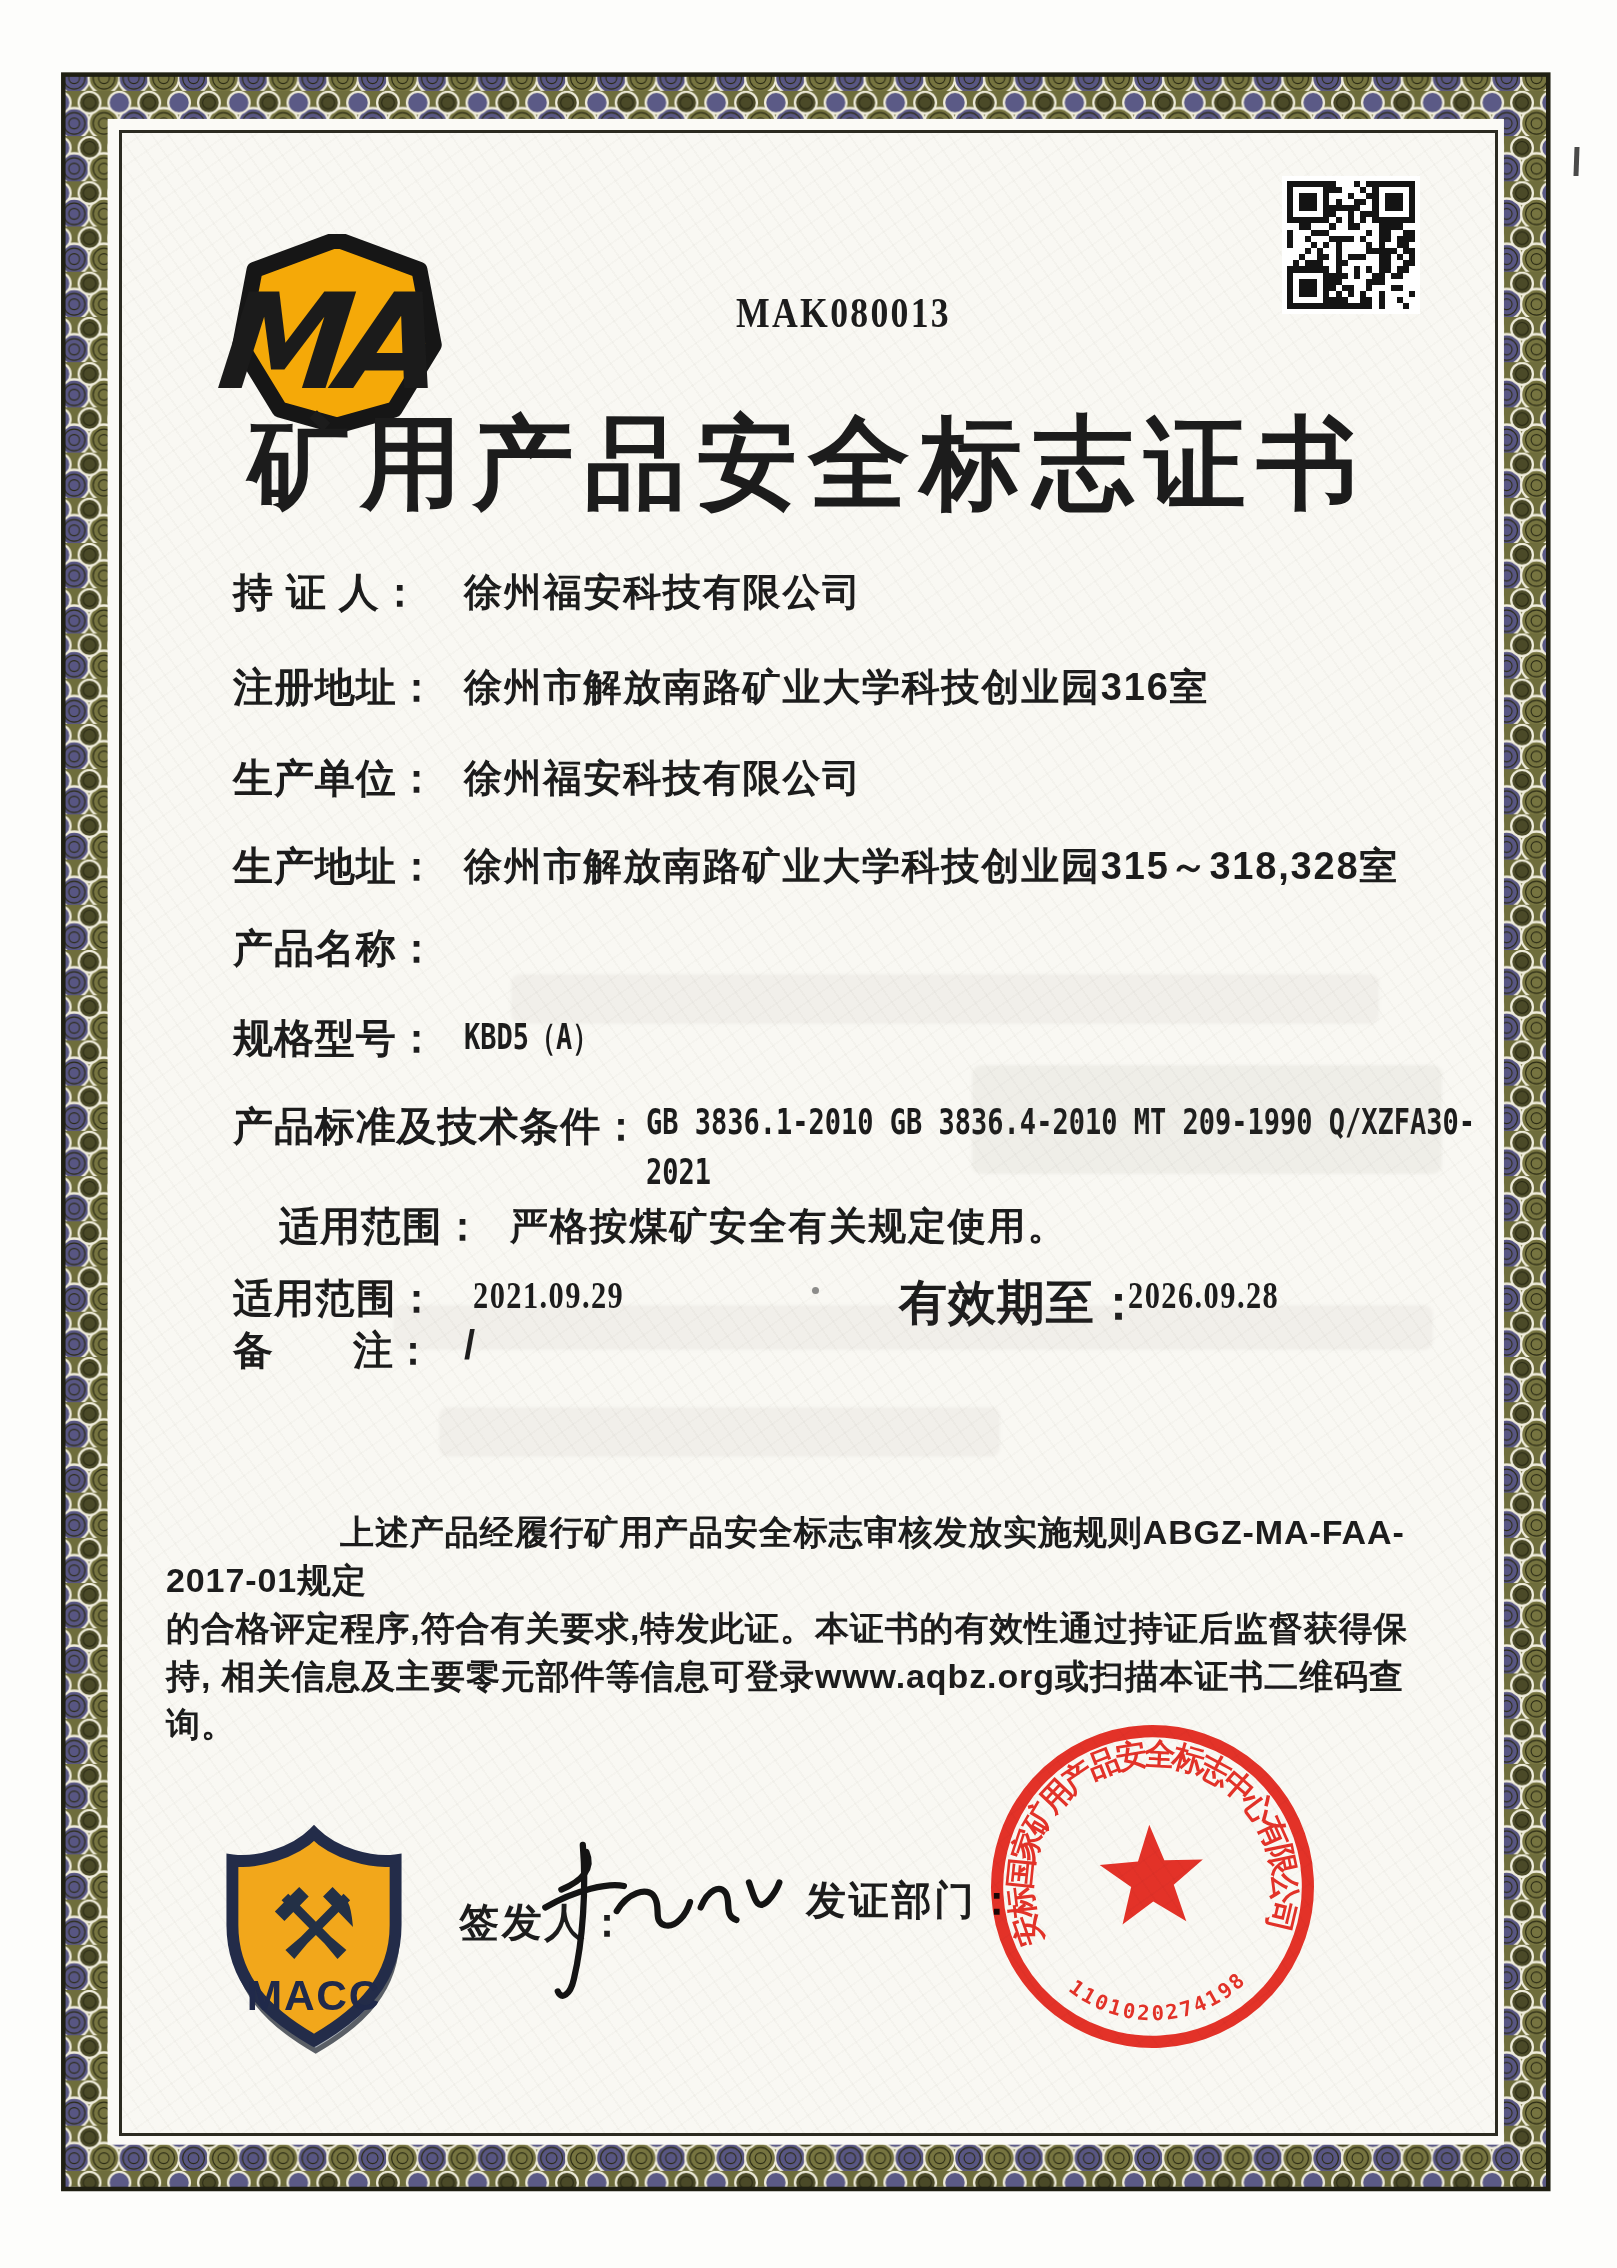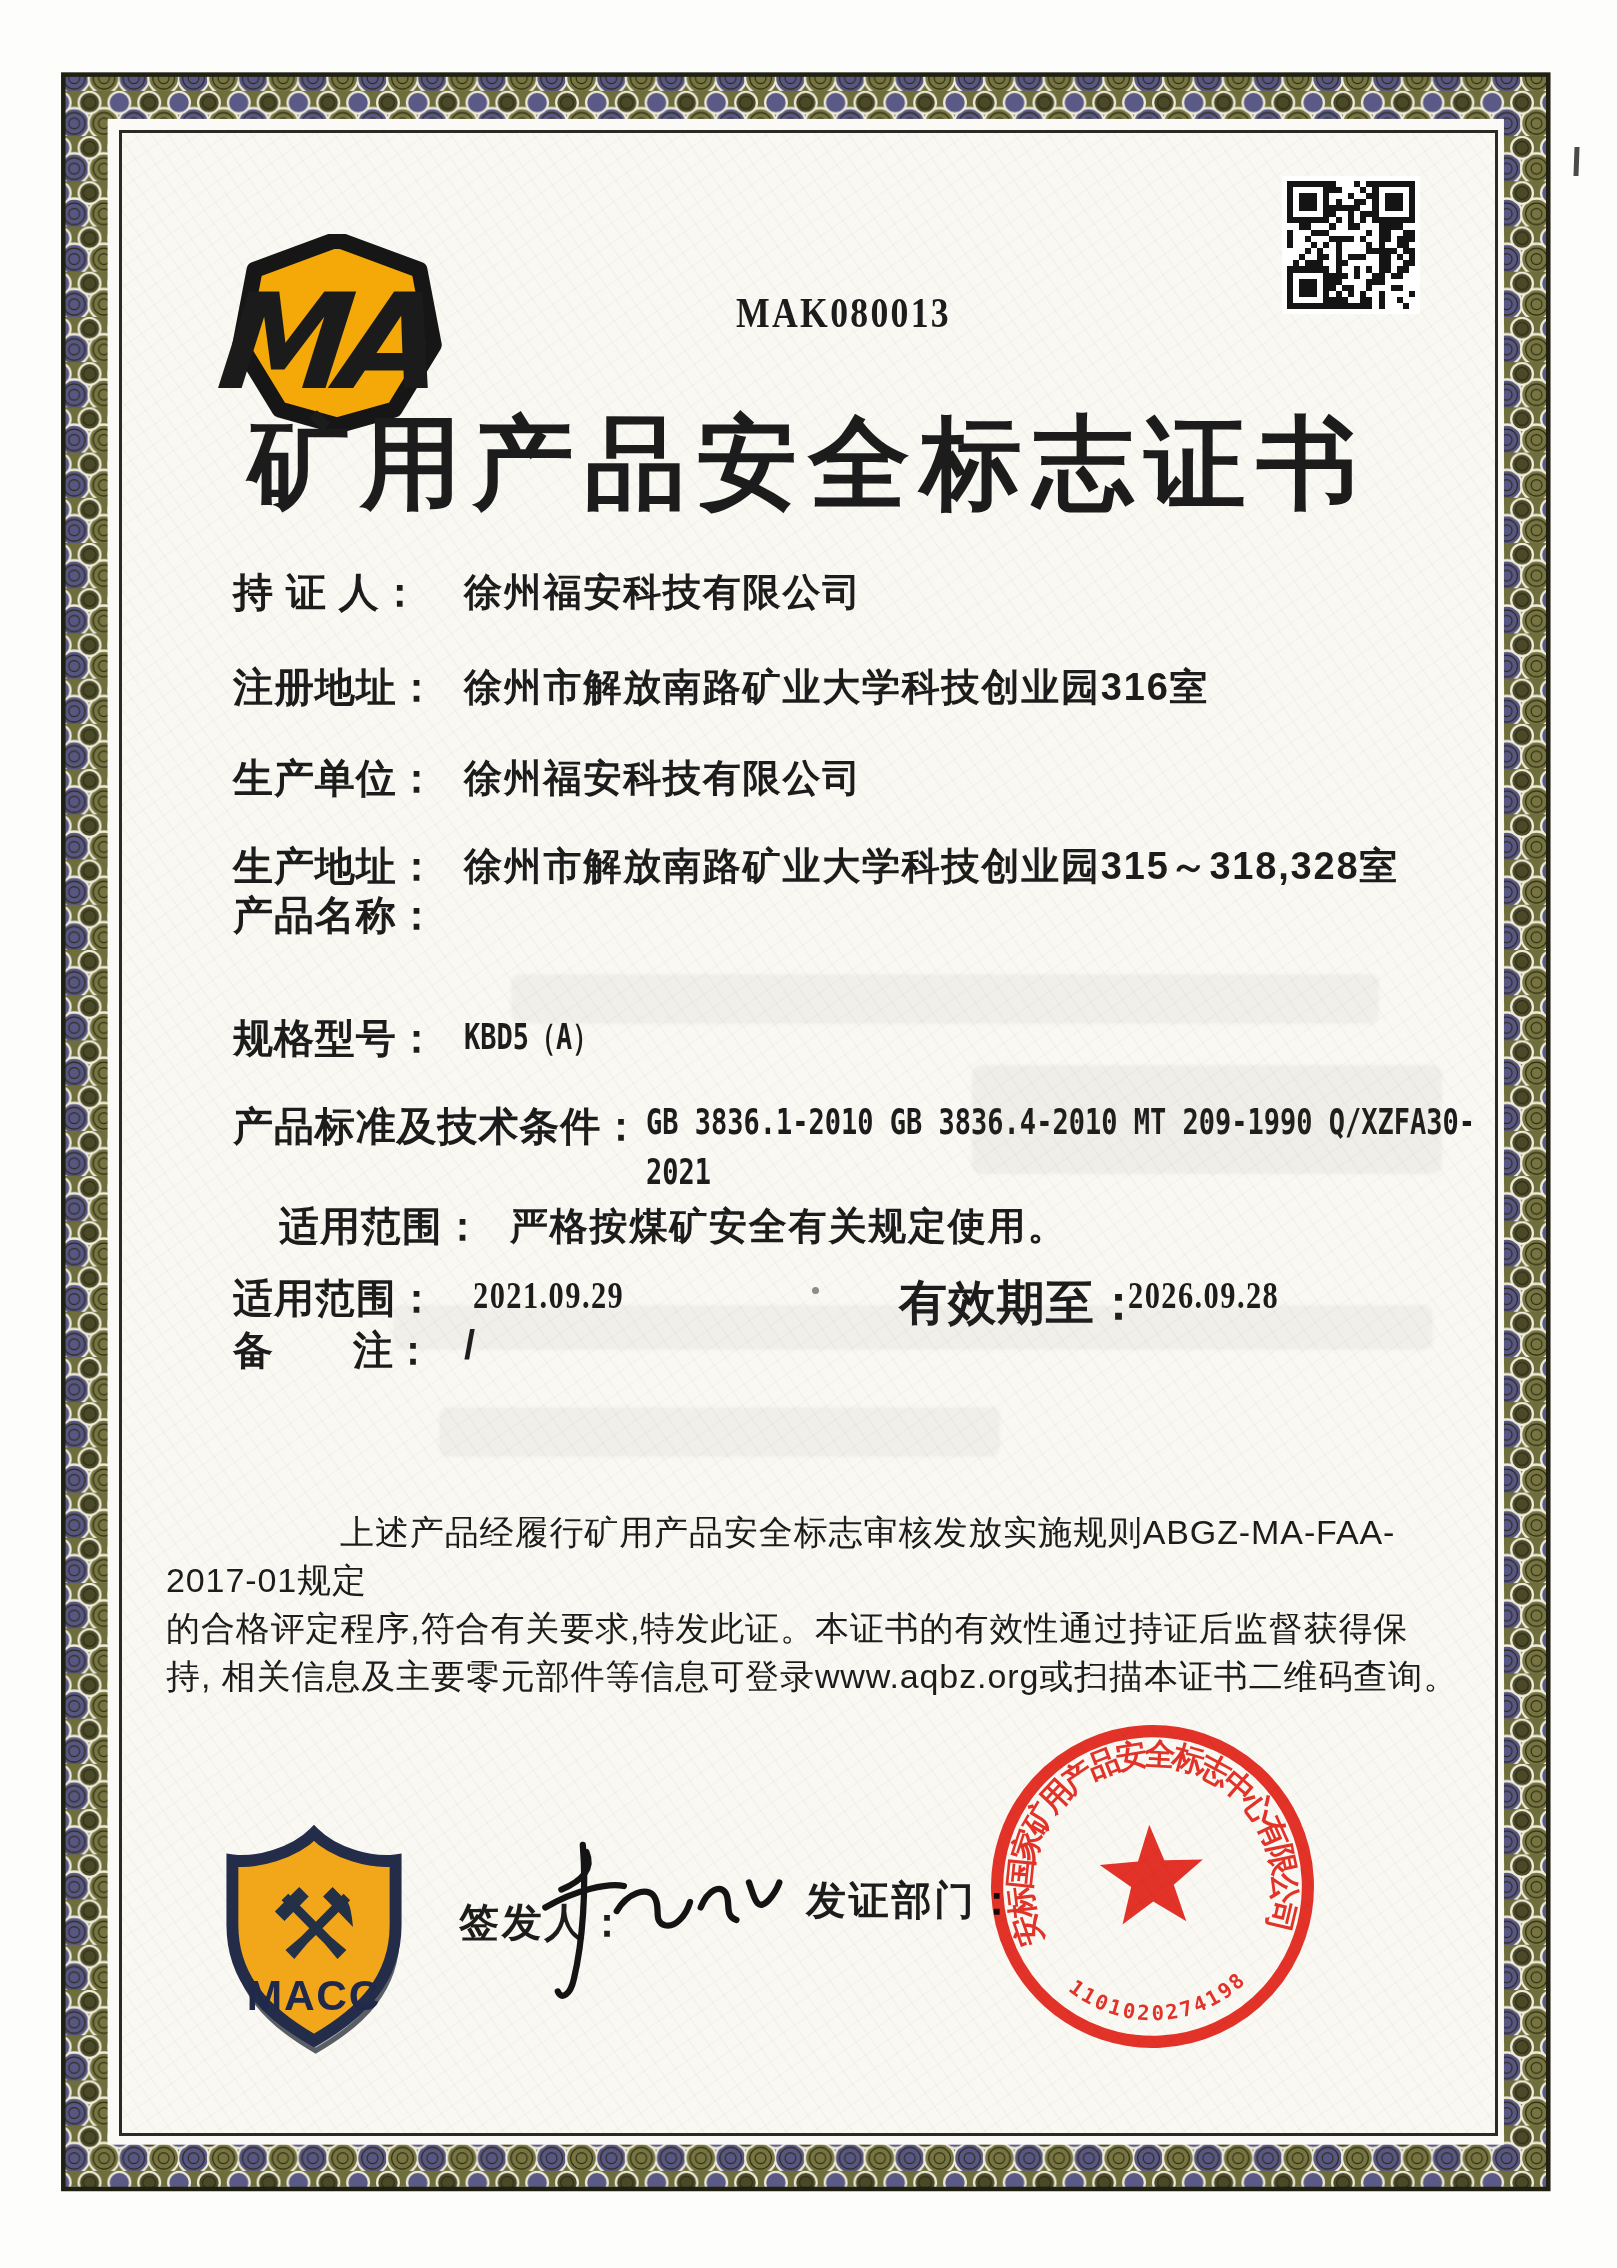--- a/index.html
+++ b/index.html
@@ -38,21 +38,21 @@
   .dates-row .l1{position:absolute;left:111px;font-weight:700;font-size:40px;letter-spacing:0.9px;}
   .dates-row .v1{position:absolute;left:351px;top:1.8px;font-family:"Liberation Serif",serif;font-weight:700;
                  font-size:38px;letter-spacing:1.8px;transform:scaleX(.8);transform-origin:left center;}
   .dates-row .l2{position:absolute;left:777px;font-weight:700;font-size:48px;letter-spacing:0.9px;}
   .dates-row .v2{position:absolute;left:1006px;top:1.8px;font-family:"Liberation Serif",serif;font-weight:700;
                  font-size:38px;letter-spacing:1.8px;transform:scaleX(.8);transform-origin:left center;}
   .remark-row{position:absolute;left:0;top:1190px;width:100%;height:54px;text-align:right;}
   .remark-row .l1{position:absolute;left:111px;font-weight:700;font-size:40px;white-space:pre;}
   .remark-row .v1{position:absolute;left:342px;top:0;font-size:40px;font-weight:600;}
   
-  .statement{position:absolute;left:44px;top:1375px;width:1303px;font-size:34px;font-weight:400;
+  .statement{position:absolute;left:44px;top:1375px;width:1303px;font-size:34px;font-weight:700;
              line-height:48px;letter-spacing:0.9px;}
   .statement .ln1{text-indent:174px;}
   
   .macc{position:absolute;left:90px;top:1679px;width:204px;height:253px;}
   .signer{position:absolute;left:337px;top:1762px;font-weight:700;font-size:40px;letter-spacing:2.7px;}
   .sig{position:absolute;left:409px;top:1692px;width:268px;height:206px;}
   .issuer{position:absolute;left:684px;top:1740px;font-weight:700;font-size:40px;letter-spacing:2.7px;}
   .stamp{position:absolute;left:862px;top:1585px;width:337px;height:337px;mix-blend-mode:multiply;
          opacity:.95;transform:rotate(-3deg);}
   
@@ -558,21 +558,21 @@
         <span class="f-value">徐州市解放南路矿业大学科技创业园316室</span>
       </div>
         <div class="field-row" style="top: 618px;">
         <span class="f-label">生产单位：</span>
         <span class="f-value">徐州福安科技有限公司</span>
       </div>
         <div class="field-row" style="top: 706px;">
         <span class="f-label">生产地址：</span>
         <span class="f-value">徐州市解放南路矿业大学科技创业园315～318,328室</span>
       </div>
-        <div class="field-row" style="top: 755px;">
+        <div class="field-row" style="top: 788px;">
         <span class="f-label">产品名称：</span>
       </div>
         <div class="field-row" style="top: 878px;">
         <span class="f-label">规格型号：</span>
         <span class="f-value v-mono" style="font-size: 36px;">KBD5（A）</span>
       </div>
         <div class="field-row row-std" style="top: 966px;">
         <span class="f-label">产品标准及技术条件：</span>
         <span class="f-value v-mono">GB 3836.1-2010 GB 3836.4-2010 MT 209-1990 Q/XZFA30-</span>
       <span class="f-value2">2021</span>

